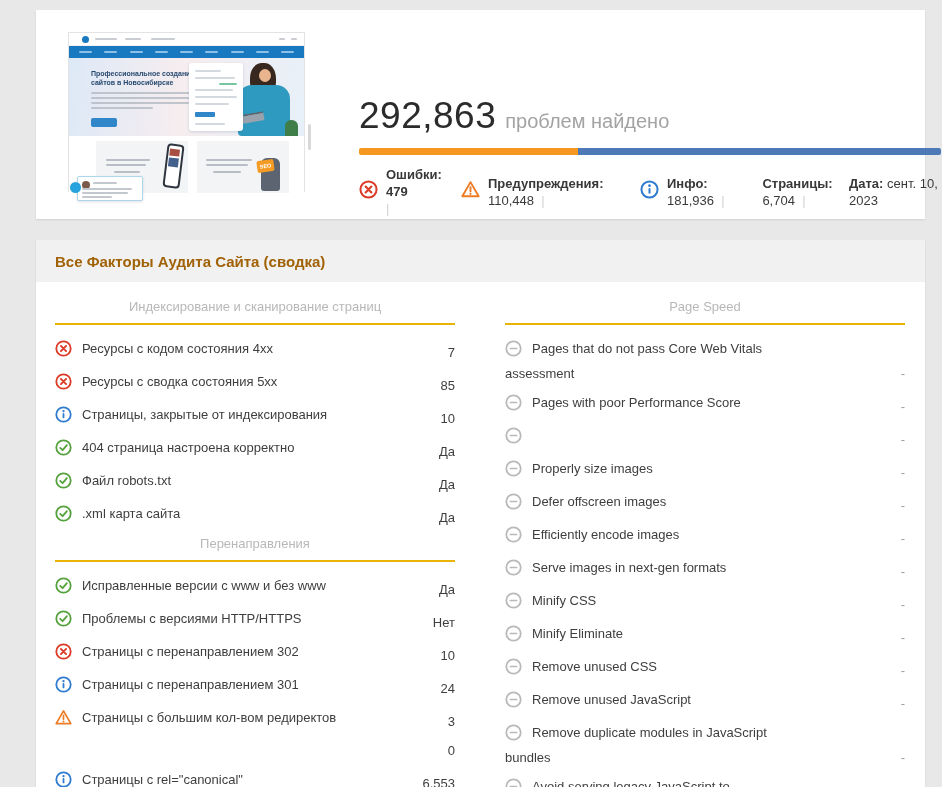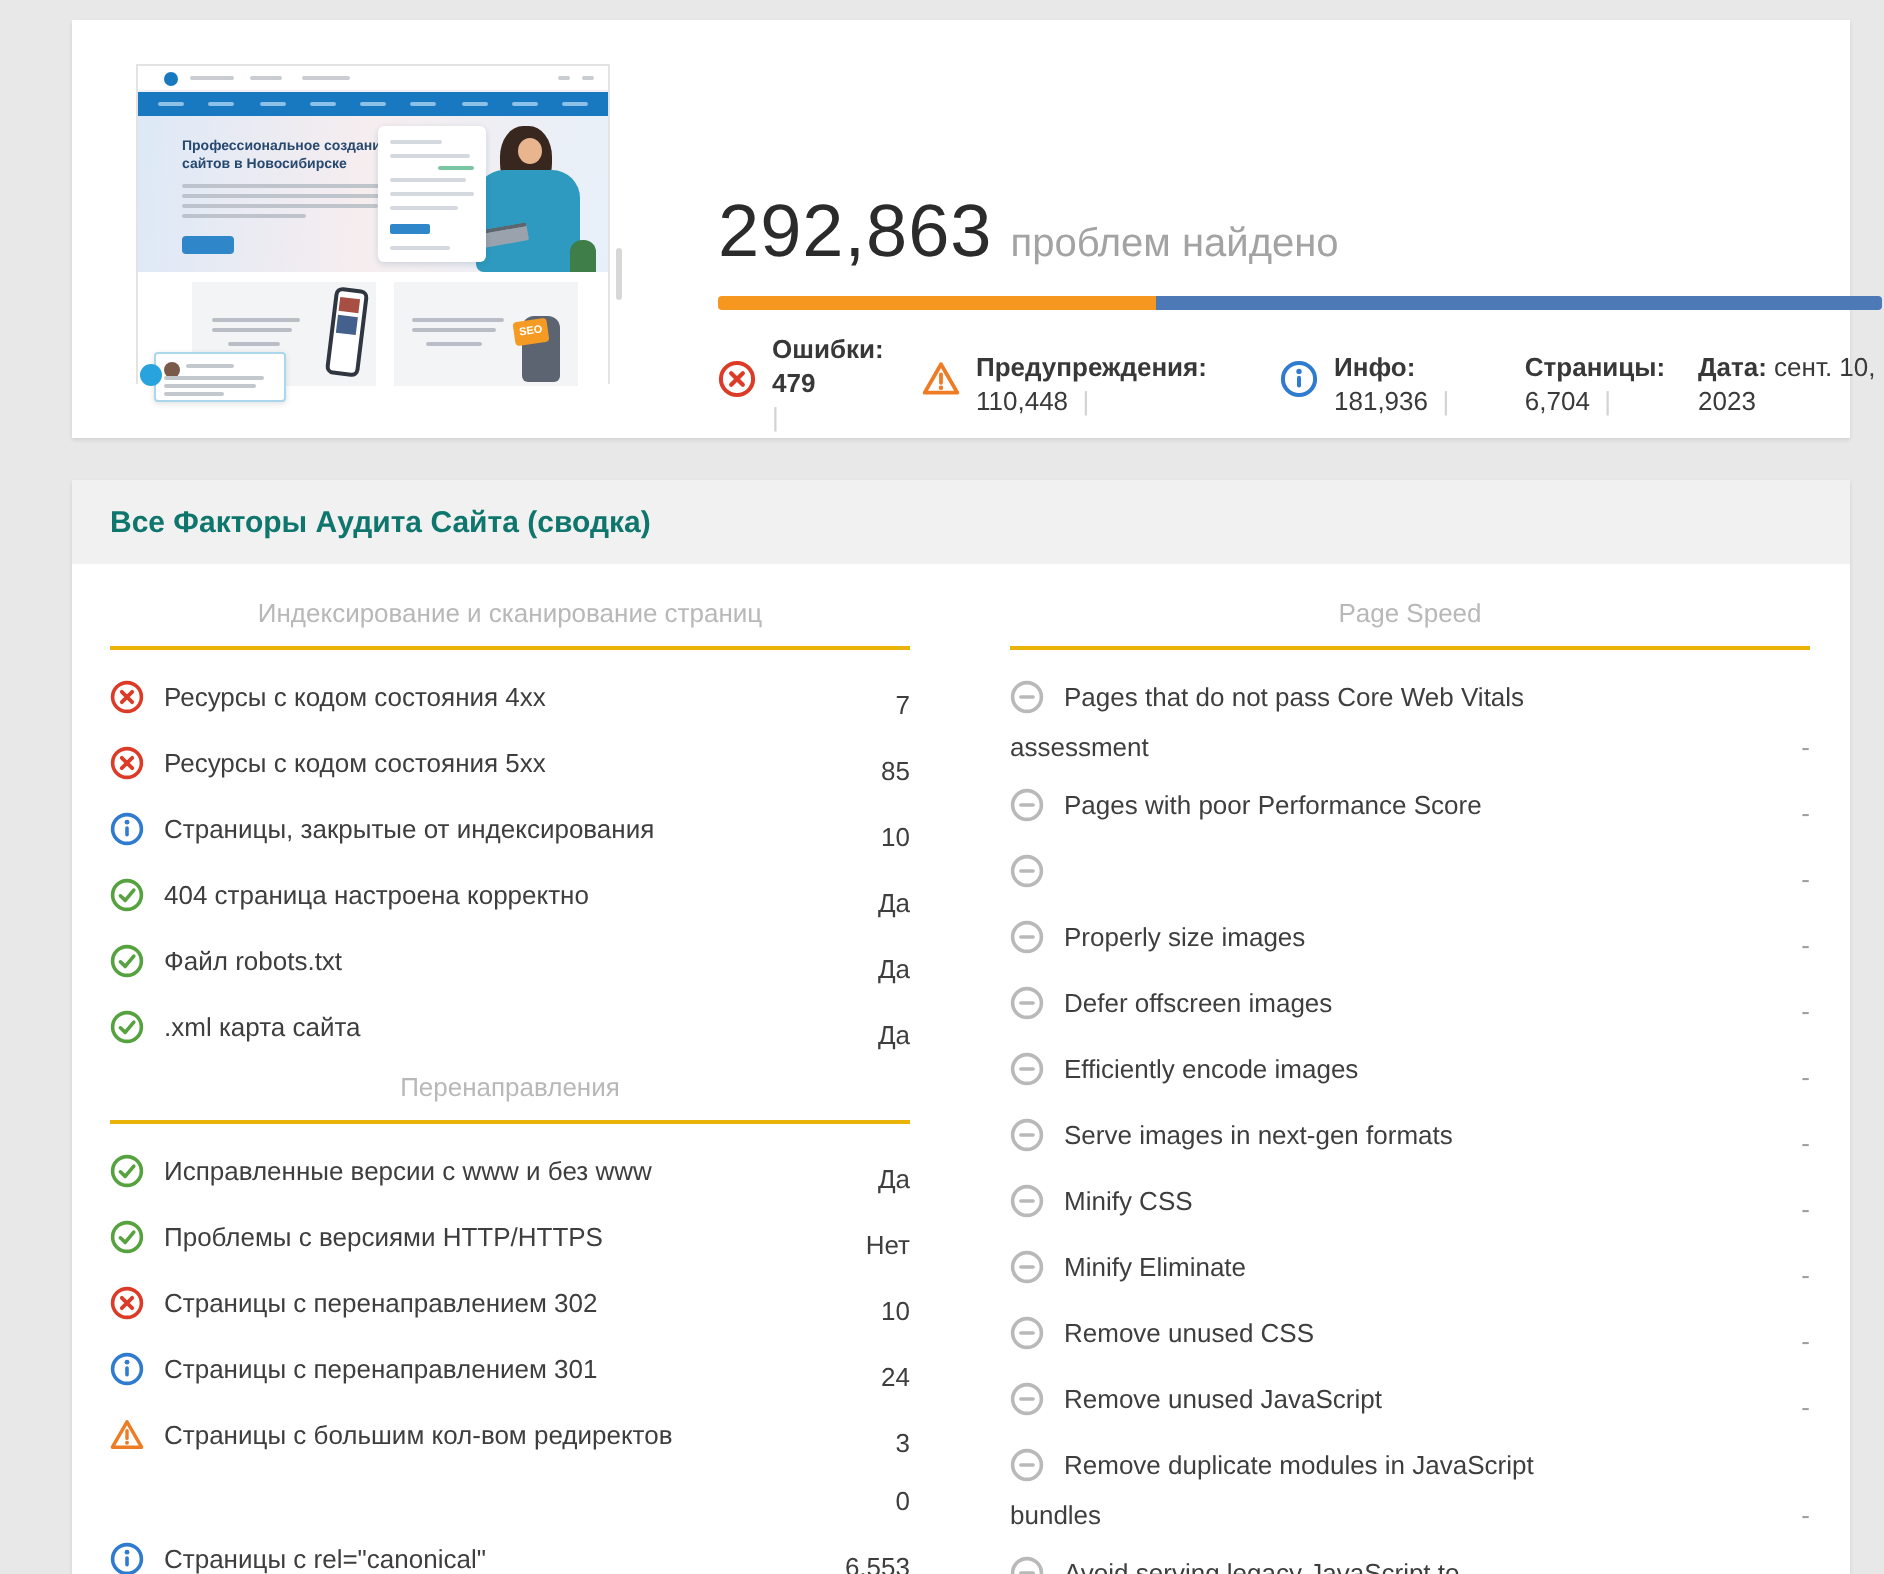--- a/index.html
+++ b/index.html
@@ -75,21 +75,21 @@
   .tick { color:#d2d2d2; font-weight:normal; }
   .w-err  { width:102px; }
   .w-warn { width:179px; }
   .w-info { width:106px; }
   .w-page { width:103px;justify-content:center; }
   .w-date { width:92px;justify-content:center; }
 
   
   .audit-card { margin-top:21px; height:547px; overflow:hidden; }
   .audit-head { background:#f1f1f1; padding:13px 19px 12px 19px; font-size:15px;
-                font-weight:bold; color:#0f766e; }
+                font-weight:bold; color:#a16207; }
   .columns { display:flex; gap:50px; padding:17px 20px 0 19px; background:#fff; }
   .col { width:400px; flex:0 0 auto; }
   .sec-title { font-size:13px; color:#b8b8b8; padding-bottom:9px; border-bottom:2px solid #eab308;
                margin-bottom:13px;text-align:center; }
   .sec-title.not-first { margin-top:3px; }
   .row { display:flex; align-items:flex-end; margin-bottom:8px; min-height:21px; }
   .row-label { flex:1; max-width:300px; font-size:13px; line-height:21px; color:#3e3e3e; }
   .row-label .r-icon { display:inline-block; vertical-align:-4px; margin-right:10px; }
   .row-value { margin-left:auto; font-size:13px; line-height:21px; color:#3e3e3e;
                text-align:right; padding-left:10px; white-space:nowrap; }
@@ -244,21 +244,21 @@
             <div class="row-label"><span class="r-icon"><svg width="17" height="17" viewBox="0 0 17 17" xmlns="http://www.w3.org/2000/svg">
                   <circle cx="8.5" cy="8.5" r="7.2" fill="none" stroke="#dc3b27" stroke-width="1.8"></circle>
                   <path d="M5.9 5.9 L11.1 11.1 M11.1 5.9 L5.9 11.1" stroke="#dc3b27" stroke-width="1.9" stroke-linecap="round" fill="none"></path>
                 </svg></span><span>Ресурсы с кодом состояния 4xx</span></div>
             <div class="row-value">7</div>
           </div>
           <div class="row">
             <div class="row-label"><span class="r-icon"><svg width="17" height="17" viewBox="0 0 17 17" xmlns="http://www.w3.org/2000/svg">
                   <circle cx="8.5" cy="8.5" r="7.2" fill="none" stroke="#dc3b27" stroke-width="1.8"></circle>
                   <path d="M5.9 5.9 L11.1 11.1 M11.1 5.9 L5.9 11.1" stroke="#dc3b27" stroke-width="1.9" stroke-linecap="round" fill="none"></path>
-                </svg></span><span>Ресурсы с кодом состояния 5xx</span></div>
+                </svg></span><span>Ресурсы с сводка состояния 5xx</span></div>
             <div class="row-value">85</div>
           </div>
           <div class="row">
             <div class="row-label"><span class="r-icon"><svg width="17" height="17" viewBox="0 0 17 17" xmlns="http://www.w3.org/2000/svg">
                   <circle cx="8.5" cy="8.5" r="7.2" fill="none" stroke="#2e7bd0" stroke-width="1.8"></circle>
                   <circle cx="8.5" cy="5.1" r="1.2" fill="#2e7bd0"></circle>
                   <rect x="7.6" y="7.1" width="1.8" height="5.2" rx="0.9" fill="#2e7bd0"></rect>
                 </svg></span><span>Страницы, закрытые от индексирования</span></div>
             <div class="row-value">10</div>
           </div>

